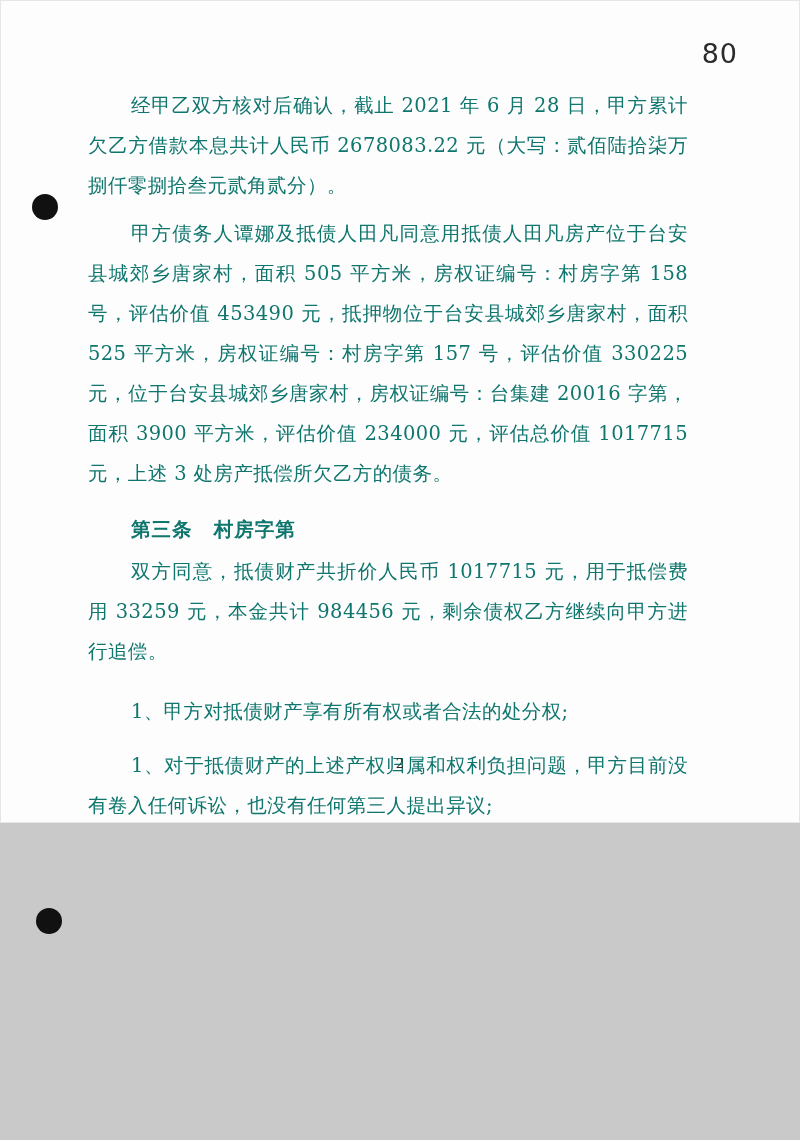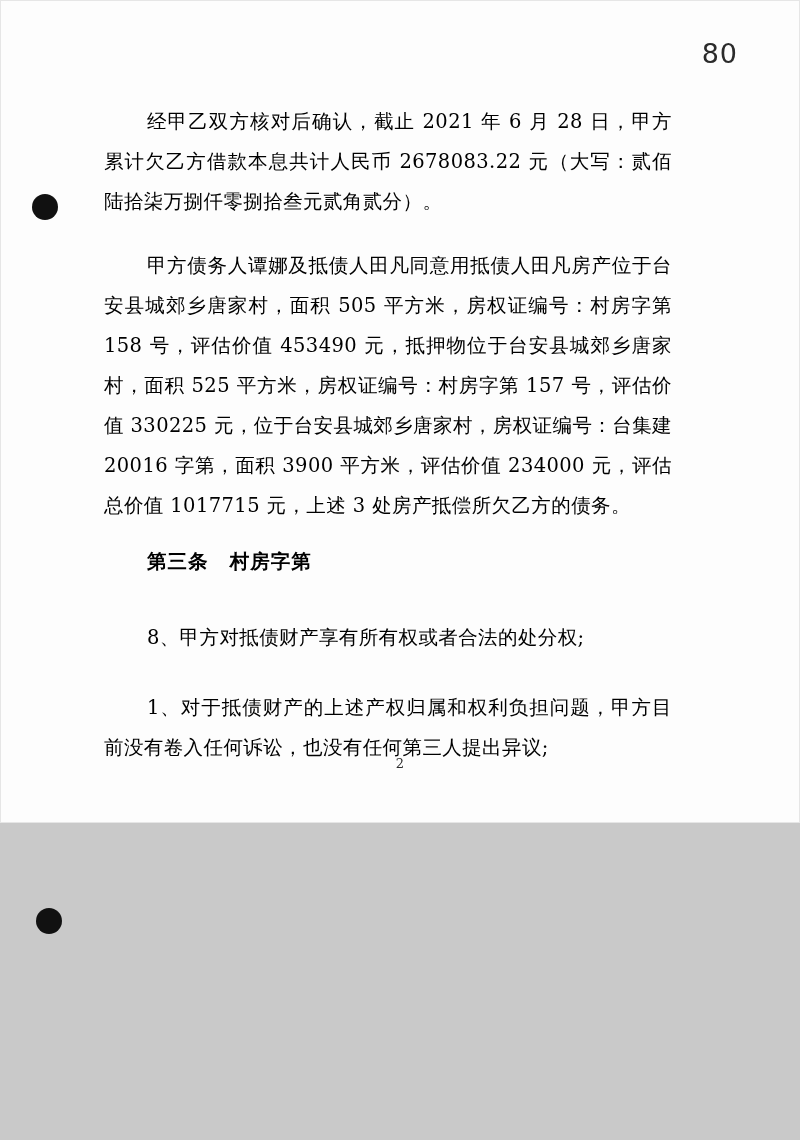--- a/index.html
+++ b/index.html
@@ -49,22 +49,22 @@
   .ink-dot.d1 { left: 32px; top: 194px; }
   .ink-dot.d2 { left: 36px; top: 908px; }
 
   .content {
     position: absolute;
     left: 88px;
     top: 86px;
     width: 600px;
   }
   p, h2 {
-    margin: 16px;
-    color: #000000;
+    margin: 0;
+    color: #0f766e;
   }
   .para {
     font-size: 19.5px;
     line-height: 40px;
     text-align: justify;
     text-justify: inter-ideograph;
     letter-spacing: 0.4px;
     margin-bottom: 2px;
   }
   .para.indent {
@@ -118,27 +118,28 @@
 
 
     <p class="para indent">甲方债务人谭娜及抵债人田凡同意用抵债人田凡房产位于台安县城郊乡唐家村，面积 505 平方米，房权证编号：村房字第 158 号，评估价值 453490 元，抵押物位于台安县城郊乡唐家村，面积 525 平方米，房权证编号：村房字第 157 号，评估价值 330225 元，位于台安县城郊乡唐家村，房权证编号：台集建 20016 字第，面积 3900 平方米，评估价值 234000 元，评估总价值 1017715 元，上述 3 处房产抵偿所欠乙方的债务。</p>
 
     <div class="spacer-s"></div>
 
     <h2 class="heading indent">
       <span>第三条</span><span class="gap"></span><span>村房字第</span>
     </h2>
 
+    <p class="para indent">双方同意，抵债财产共折价人民币 1017715 元，用于抵偿费用 33259 元，本金共计 984456 元，剩余债权乙方继续向甲方进行追偿。</p>
 
     <div class="spacer-m"></div>
 
 
     <div class="spacer-s"></div>
 
-    <p class="para indent">8、甲方对抵债财产享有所有权或者合法的处分权;</p>
+    <p class="para indent">1、甲方对抵债财产享有所有权或者合法的处分权;</p>
 
     <div class="spacer-s"></div>
 
 
     <div class="spacer-s"></div>
 
     <p class="para indent">1、对于抵债财产的上述产权归属和权利负担问题，甲方目前没有卷入任何诉讼，也没有任何第三人提出异议;</p>
 
   </div>
 

